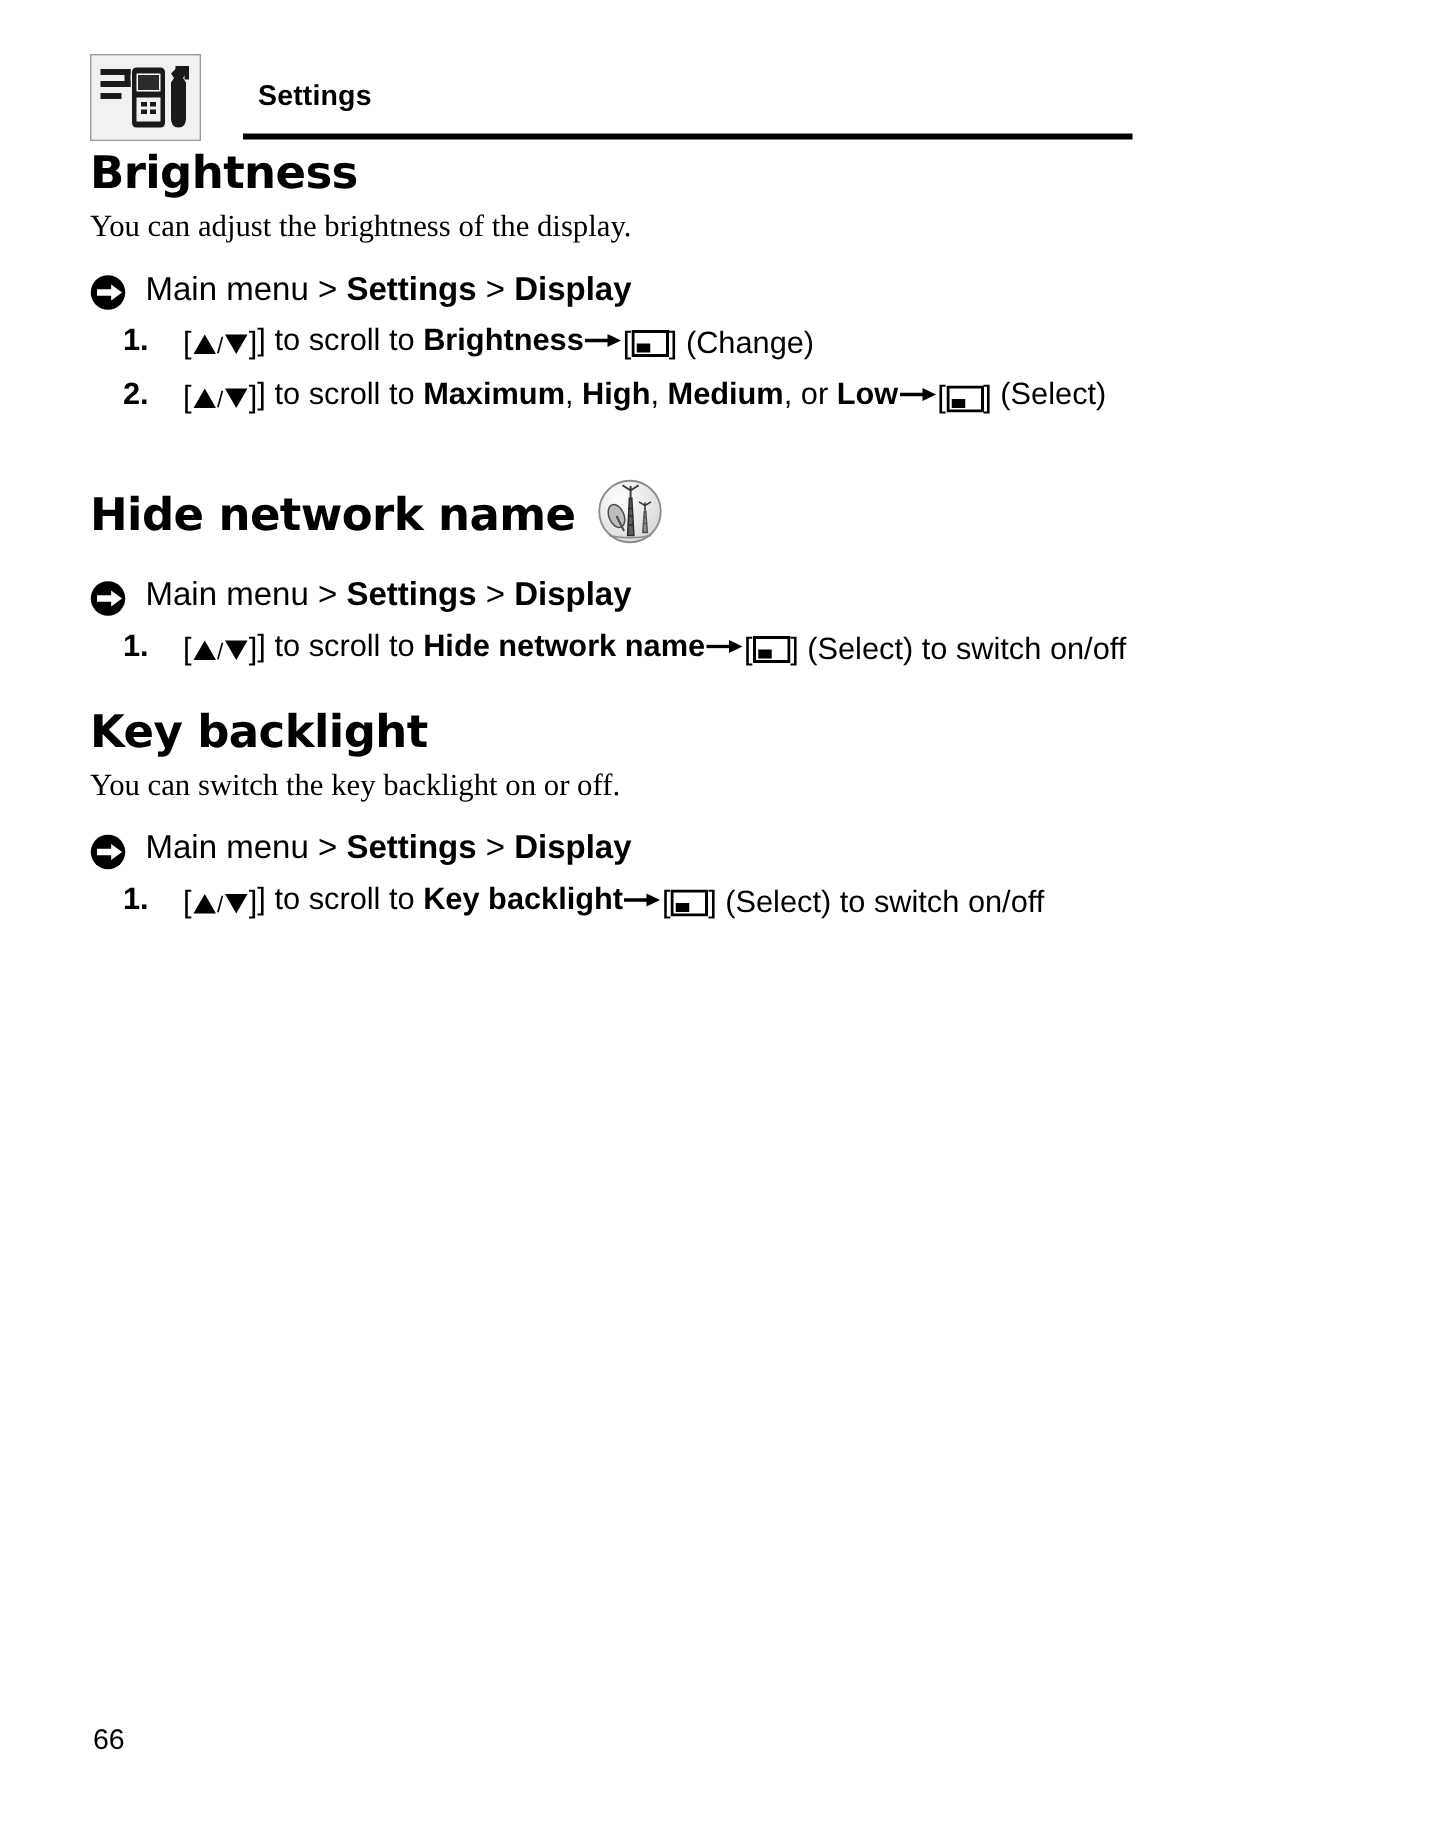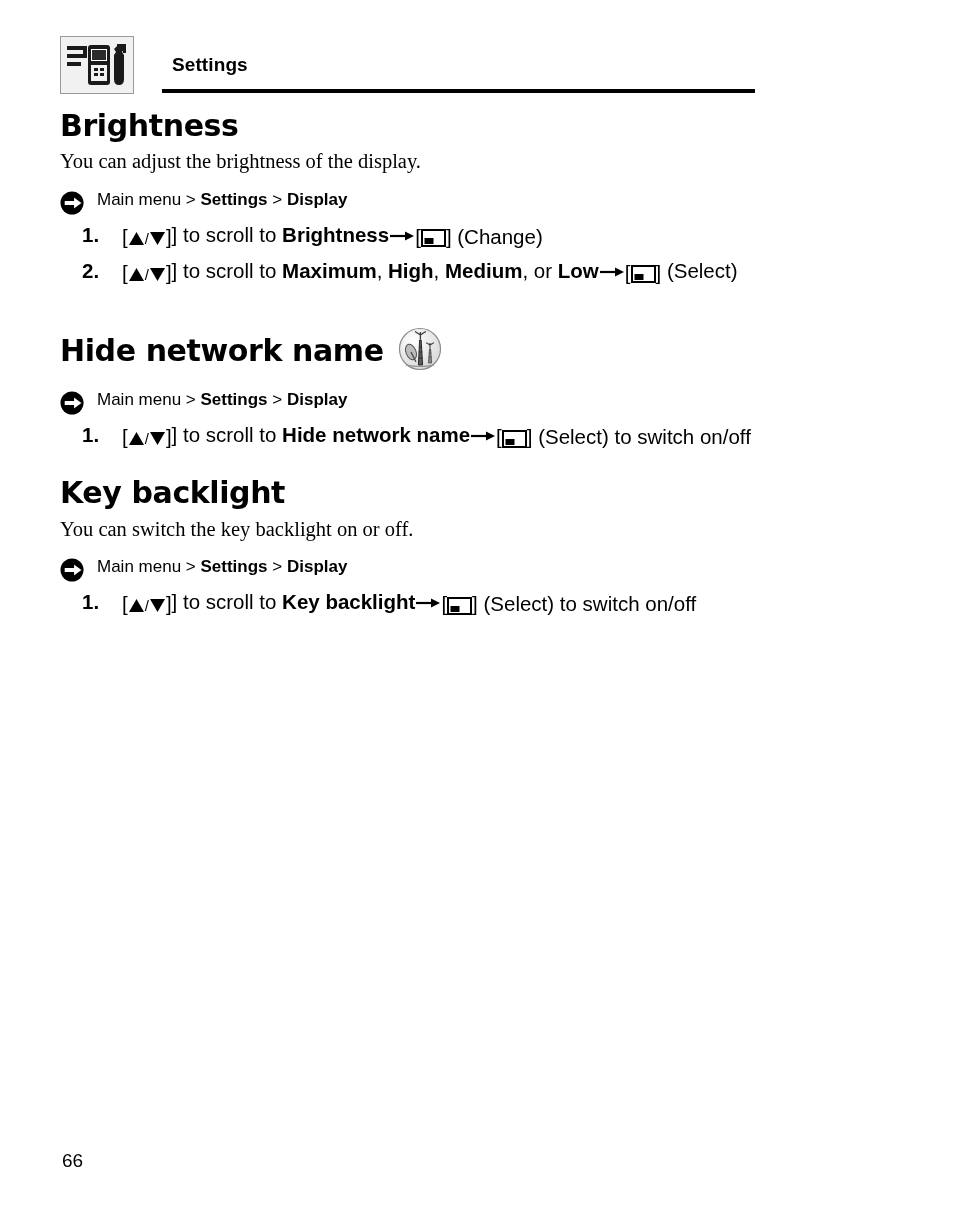--- a/index.html
+++ b/index.html
@@ -60,21 +60,20 @@
     height: 4px;
     background: #000000;
   }
 
   
   .content {
     position: absolute;
     left: 60px;
     top: 100px;
     width: 770px;
-    margin-top: 10px;
   }
 
   h1.section-title {
     font-size: 30px;
     font-weight: bold;
     letter-spacing: -0.4px;
     margin: 0;
     padding: 0;
     line-height: 1.08;
     font-family: "DejaVu Sans", sans-serif;
@@ -89,23 +88,23 @@
   p.section-desc {
     font-size: 20.5px;
     margin: 6px 0 0 0;
     padding: 0;
     line-height: 1.28;
     font-family: Liberation Serif, serif;
   }
 
   .path-row {
     display: flex;
-    align-items: flex-start;
+    align-items: flex-end;
     margin-top: 14px;
-    font-size: 17px;
+    font-size: 22px;
     line-height: 1.28;
   }
   .path-bullet {
     flex: 0 0 auto;
     width: 26px;
     margin-right: 11px;
     margin-top: 2px;
   }
   .path-bullet svg { display: block; }
   .path-text { flex: 1 1 auto; }

